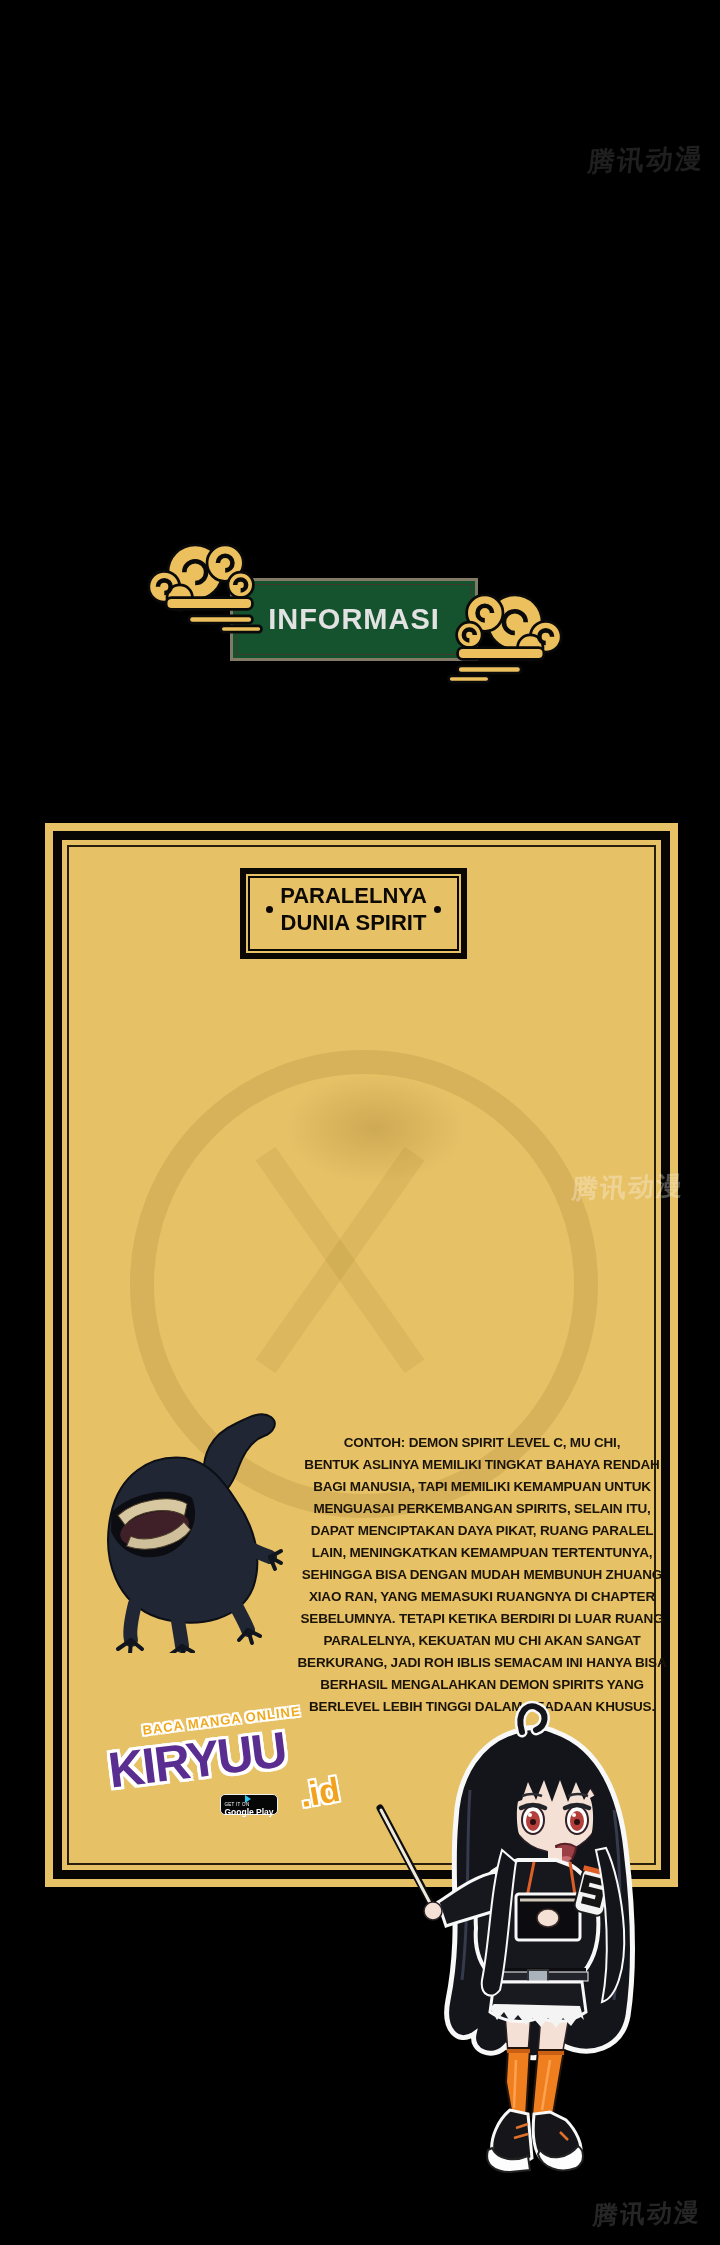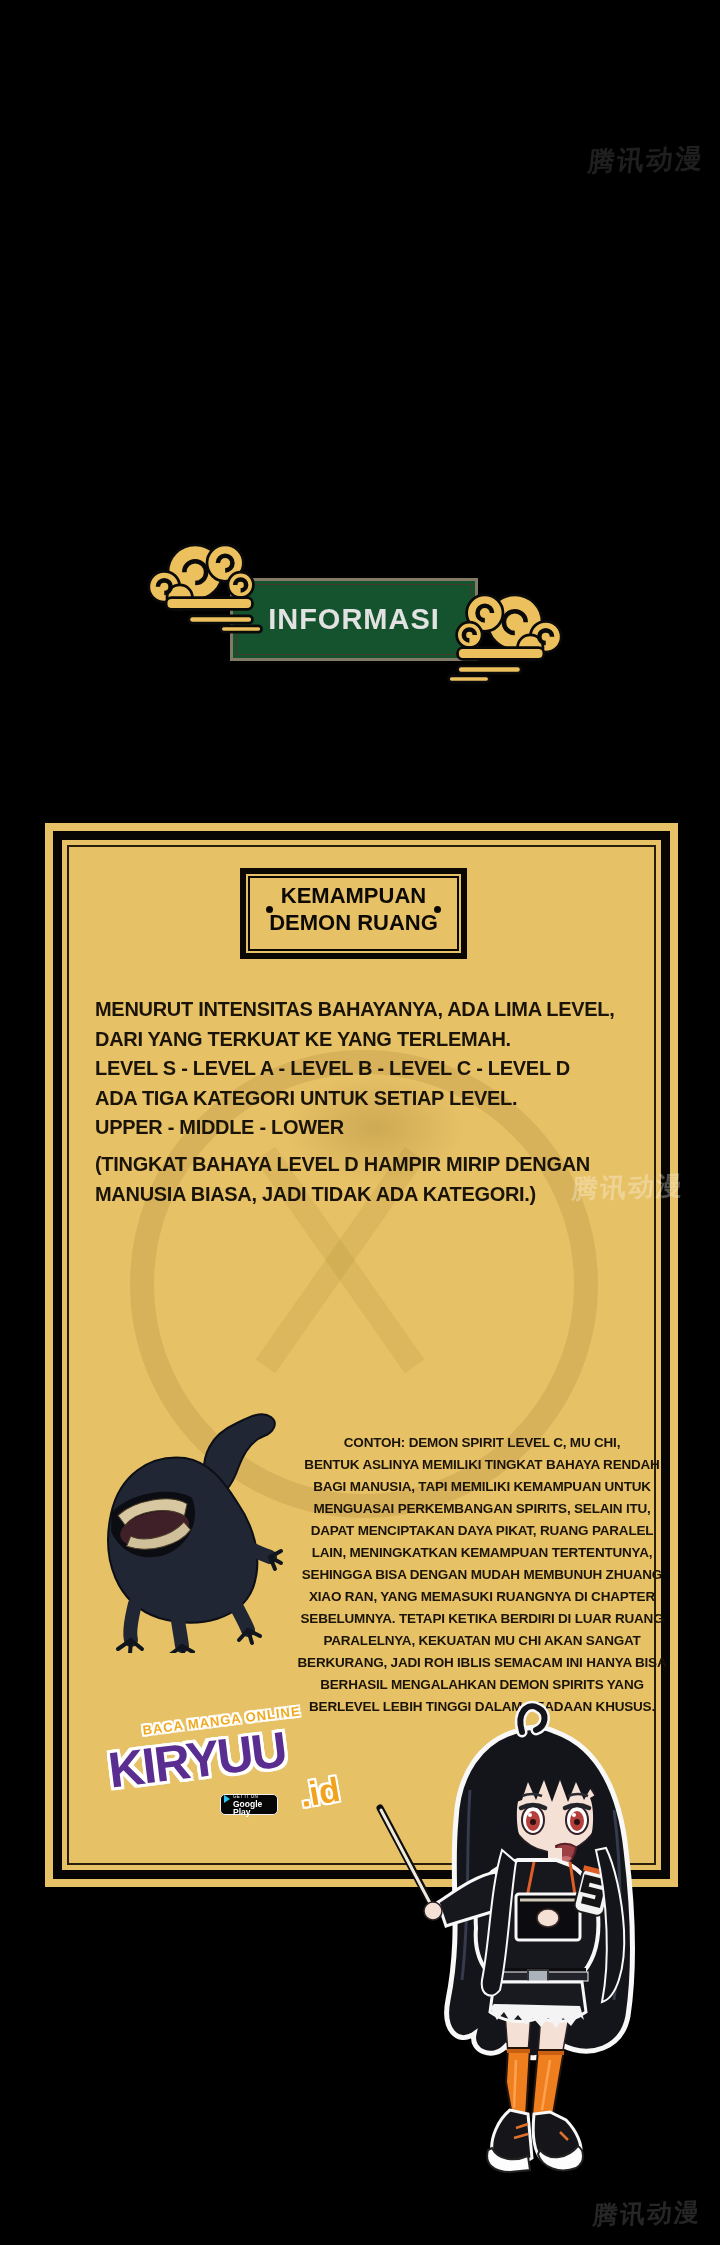--- a/index.html
+++ b/index.html
@@ -60,21 +60,21 @@
      -2px -2px 0 #fff,2px -2px 0 #fff,-2px 2px 0 #fff,2px 2px 0 #fff;}
   .outline-white-big{text-shadow:-3px 0 0 #fff,3px 0 0 #fff,0 -3px 0 #fff,0 3px 0 #fff,
      -2px -2px 0 #fff,2px -2px 0 #fff,-2px 2px 0 #fff,2px 2px 0 #fff,
      -3px -3px 0 #fff,3px -3px 0 #fff,-3px 3px 0 #fff,3px 3px 0 #fff;}
   #logo-tagline{left:52px;top:12px;font-size:13px;font-weight:bold;color:#f0a91f;
       transform:rotate(-7deg);letter-spacing:1px;white-space:nowrap;}
   #logo-name{left:18px;top:30px;font-size:50px;font-weight:bold;color:#5a2d91;
       transform:rotate(-7deg);letter-spacing:-2px;white-space:nowrap;}
   #logo-tld{left:210px;top:72px;font-size:34px;font-weight:bold;color:#f3a21d;transform:rotate(-10deg);}
   #play-badge{left:130px;top:93px;width:58px;height:21px;background:#060606;border:1px solid #efefef;
-      border-radius:5px;display:flex;align-items:flex-start;padding:0 3px;box-sizing:border-box;z-index:4;}
+      border-radius:5px;display:flex;align-items:center;padding:0 3px;box-sizing:border-box;z-index:4;flex-direction:column;}
   #play-tri{width:0;height:0;border-left:6px solid #2ec4f0;border-top:4px solid transparent;
       border-bottom:4px solid transparent;margin-right:3px;}
   #play-txt{display:flex;flex-direction:column;color:#fff;line-height:1;}
   #play-txt .t1{font-size:4.5px;letter-spacing:.3px;}
   #play-txt .t2{font-size:8.5px;font-weight:bold;}
 
   
   #girl{left:370px;top:1700px;width:310px;height:500px;z-index:8;}
 </style>
 </head>
@@ -127,33 +127,26 @@
   <div class="abs" id="gold-box">
     <div class="bframe-black"></div>
     <div class="bframe-line"></div>
 
     <div class="abs emblem" id="emblem-ring"></div>
     <div class="abs emblem" id="emblem-blob"></div>
     <div class="abs emblem emblem-bar" id="emblem-bar1"></div>
     <div class="abs emblem emblem-bar" id="emblem-bar2"></div>
 
     <div class="abs" id="panel-title-box">
-      <div class="title-line" id="title-line1">KEMAMPUAN</div>
-      <div class="title-line">DEMON RUANG</div>
+      <div class="title-line" id="title-line1">PARALELNYA</div>
+      <div class="title-line">DUNIA SPIRIT</div>
       <span class="dot" id="dot-left"></span>
       <span class="dot" id="dot-right"></span>
     </div>
 
-    <div class="abs para" id="para-intro">MENURUT INTENSITAS BAHAYANYA, ADA LIMA LEVEL,
-DARI YANG TERKUAT KE YANG TERLEMAH.
-LEVEL S - LEVEL A - LEVEL B - LEVEL C - LEVEL D
-ADA TIGA KATEGORI UNTUK SETIAP LEVEL.
-UPPER - MIDDLE - LOWER</div>
-    <div class="abs para" id="para-note">(TINGKAT BAHAYA LEVEL D HAMPIR MIRIP DENGAN
-MANUSIA BIASA, JADI TIDAK ADA KATEGORI.)</div>
     <div class="abs para" id="para-contoh">CONTOH: DEMON SPIRIT LEVEL C, MU CHI,
 BENTUK ASLINYA MEMILIKI TINGKAT BAHAYA RENDAH
 BAGI MANUSIA, TAPI MEMILIKI KEMAMPUAN UNTUK
 MENGUASAI PERKEMBANGAN SPIRITS, SELAIN ITU,
 DAPAT MENCIPTAKAN DAYA PIKAT, RUANG PARALEL
 LAIN, MENINGKATKAN KEMAMPUAN TERTENTUNYA,
 SEHINGGA BISA DENGAN MUDAH MEMBUNUH ZHUANG
 XIAO RAN, YANG MEMASUKI RUANGNYA DI CHAPTER
 SEBELUMNYA. TETAPI KETIKA BERDIRI DI LUAR RUANG
 PARALELNYA, KEKUATAN MU CHI AKAN SANGAT

